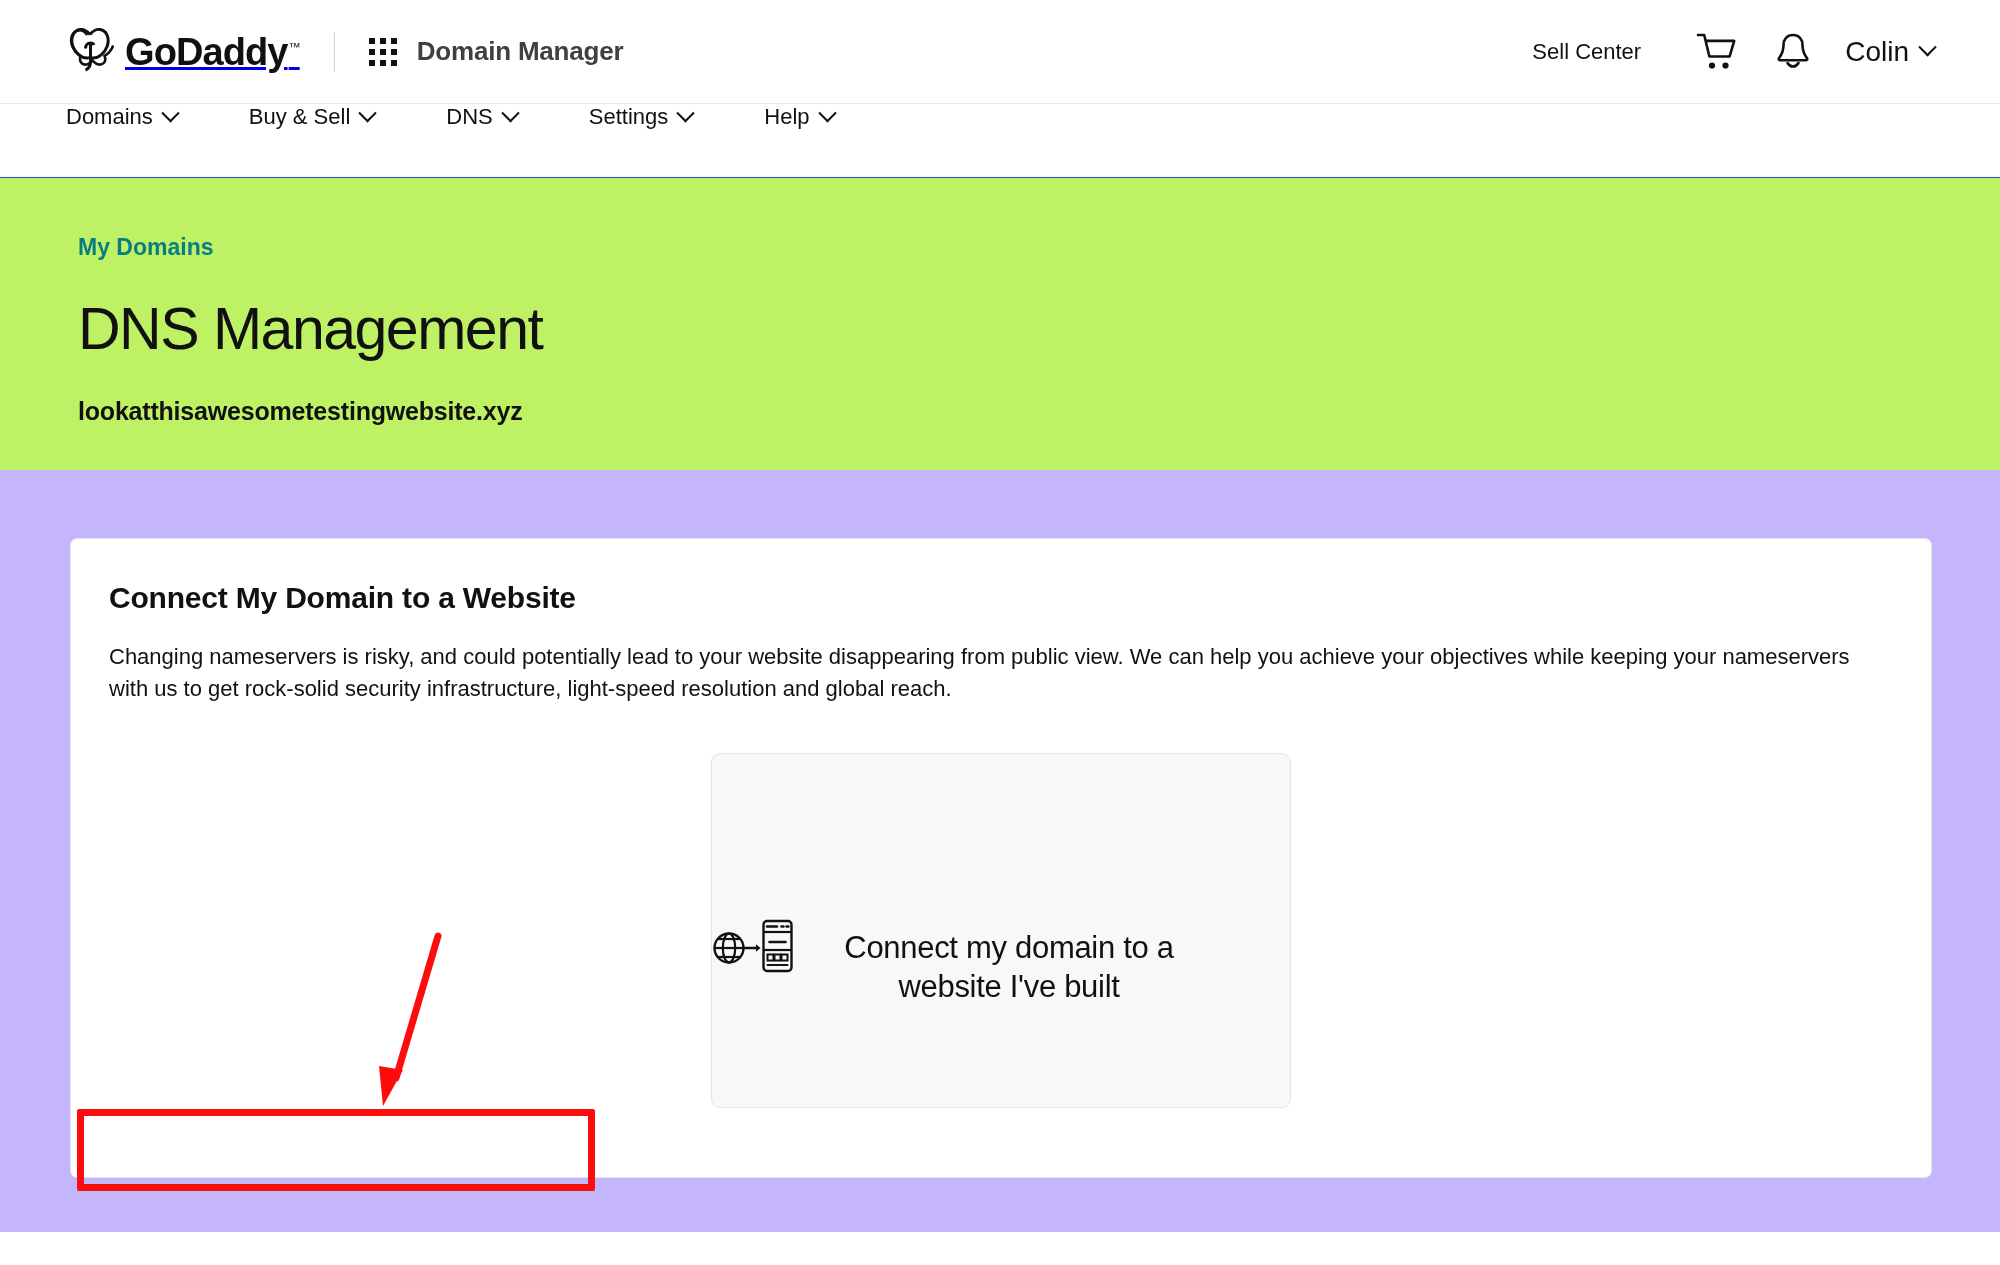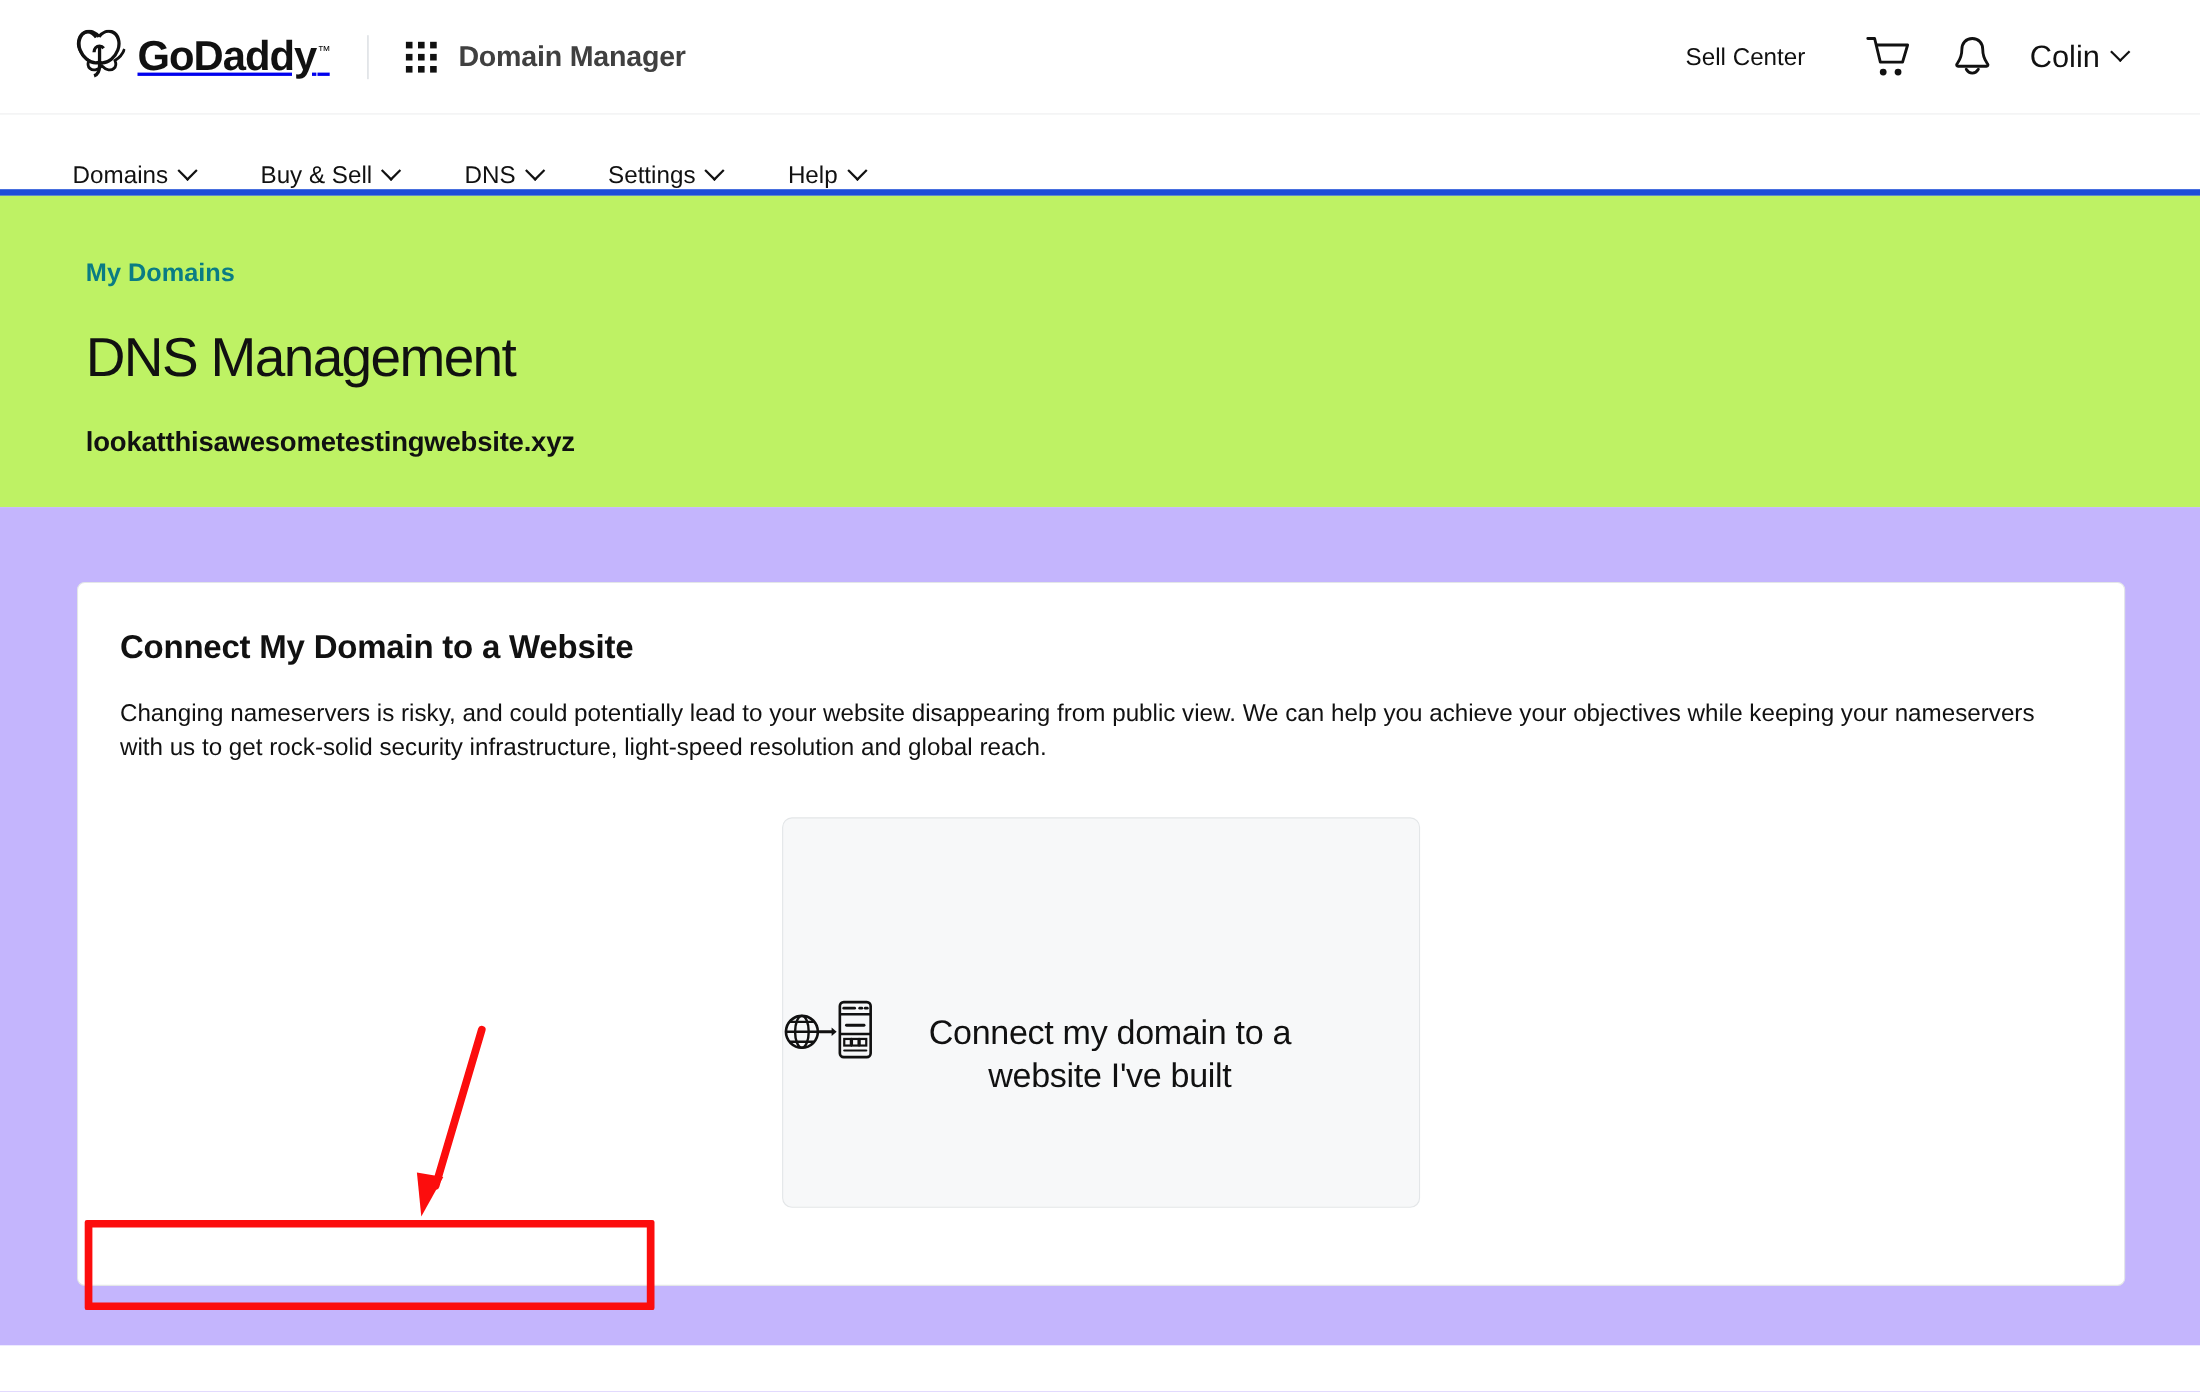--- a/index.html
+++ b/index.html
@@ -112,26 +112,26 @@
   .account-name {
     font-size: 28px;
     color: #111111;
   }
 
   
   .nav-bar {
     height: 75px;
     background: #ffffff;
     border-top: 1px solid #e8eaec;
-    border-bottom: 6px solid #1d4ed8;
-    display: flex;
-    align-items: flex-end;
+    border-bottom: 1px solid #1d4ed8;
+    display: flex;
+    align-items: flex-start;
     padding: 0 66px;
     box-sizing: border-box;
-    gap: 0;
+    gap: 12px;
   }
   .nav-item {
     display: flex;
     align-items: center;
     gap: 11px;
     font-size: 22px;
     color: #111111;
     margin-right: 60px;
     cursor: pointer;
     white-space: nowrap;
@@ -154,21 +154,21 @@
     box-sizing: border-box;
   }
   .breadcrumb-link {
     font-size: 23px;
     font-weight: 700;
     color: #0a7c84;
     text-decoration: none;
     display: inline-block;
   }
   .page-title {
-    font-size: 50px;
+    font-size: 59px;
     font-weight: 400;
     color: #111111;
     letter-spacing: -1.5px;
     margin: 38px 0 16px 0;
     line-height: 1.05;
   }
   .domain-name {
     font-size: 25px;
     font-weight: 700;
     color: #111111;

